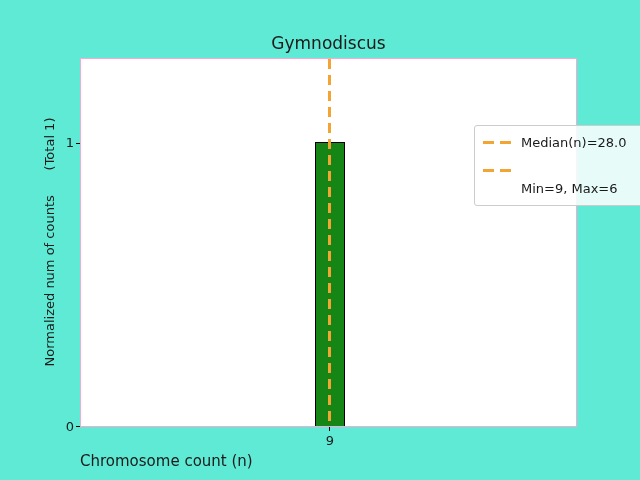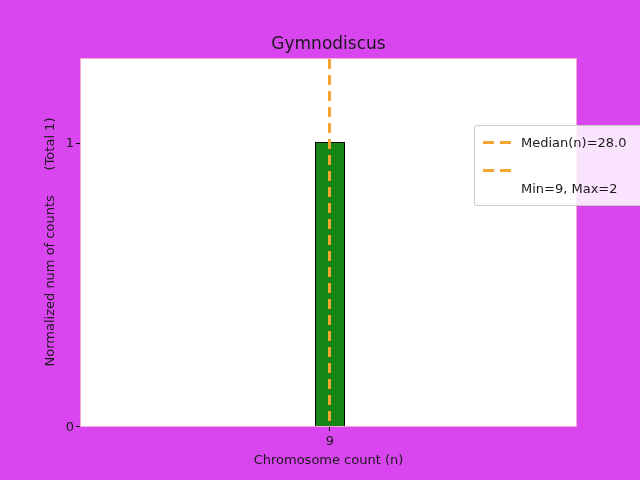--- a/index.html
+++ b/index.html
@@ -1,20 +1,20 @@
 <!DOCTYPE html>
 <html><head>
 <meta charset="utf-8">
 <style>
   * { margin: 0; padding: 0; box-sizing: border-box; }
   body { background: #ffffff; }
   .figure {
     position: relative;
     width: 640px; height: 480px;
-    background: #d946ef;
+    background: #5eead4;
     font-family: "DejaVu Sans", sans-serif;
     color: #1a1a1a;
     overflow: hidden;
   }
   .plot-area {
     position: absolute;
     left: 80px; top: 58px;
     width: 497px; height: 369px;
     border: 1px solid #f9a8d4;
     background: #ffffff;
@@ -50,21 +50,21 @@
     text-align: right; font-size: 13px;
   }
   .ytick-label.t1 { top: 135px; }
   .ytick-label.t0 { top: 419px; }
   .xtick-label {
     position: absolute; left: 310px; top: 433px; width: 40px;
     text-align: center; font-size: 13px;
   }
   .xlabel {
     position: absolute; left: 80px; top: 452px; width: 497px;
-    text-align: center; font-size: 13px;
+    text-align: left; font-size: 15px;
   }
   .ylabel {
     position: absolute; left: 49px; top: 242px;
     transform: translate(-50%, -50%) rotate(-90deg);
     font-size: 13px;
     white-space: pre;
   }
   .legend {
     position: absolute;
     left: 393px; top: 66px;
@@ -107,21 +107,21 @@
         <span>Median(n)=28.0</span>
       </div>
       <div class="legend-row">
         <span class="legend-handle blank"></span>
       </div>
       <div class="legend-row">
         <span class="legend-handle dashed"></span>
       </div>
       <div class="legend-row">
         <span class="legend-handle blank"></span>
-        <span>Min=9, Max=2</span>
+        <span>Min=9, Max=6</span>
       </div>
     </div>
   </div>
 
   <div class="ytick-label t1">1</div>
   <div class="ytick-label t0">0</div>
   <div class="xtick-label">9</div>
   <div class="xlabel">Chromosome count (n)</div>
 
 </div>

